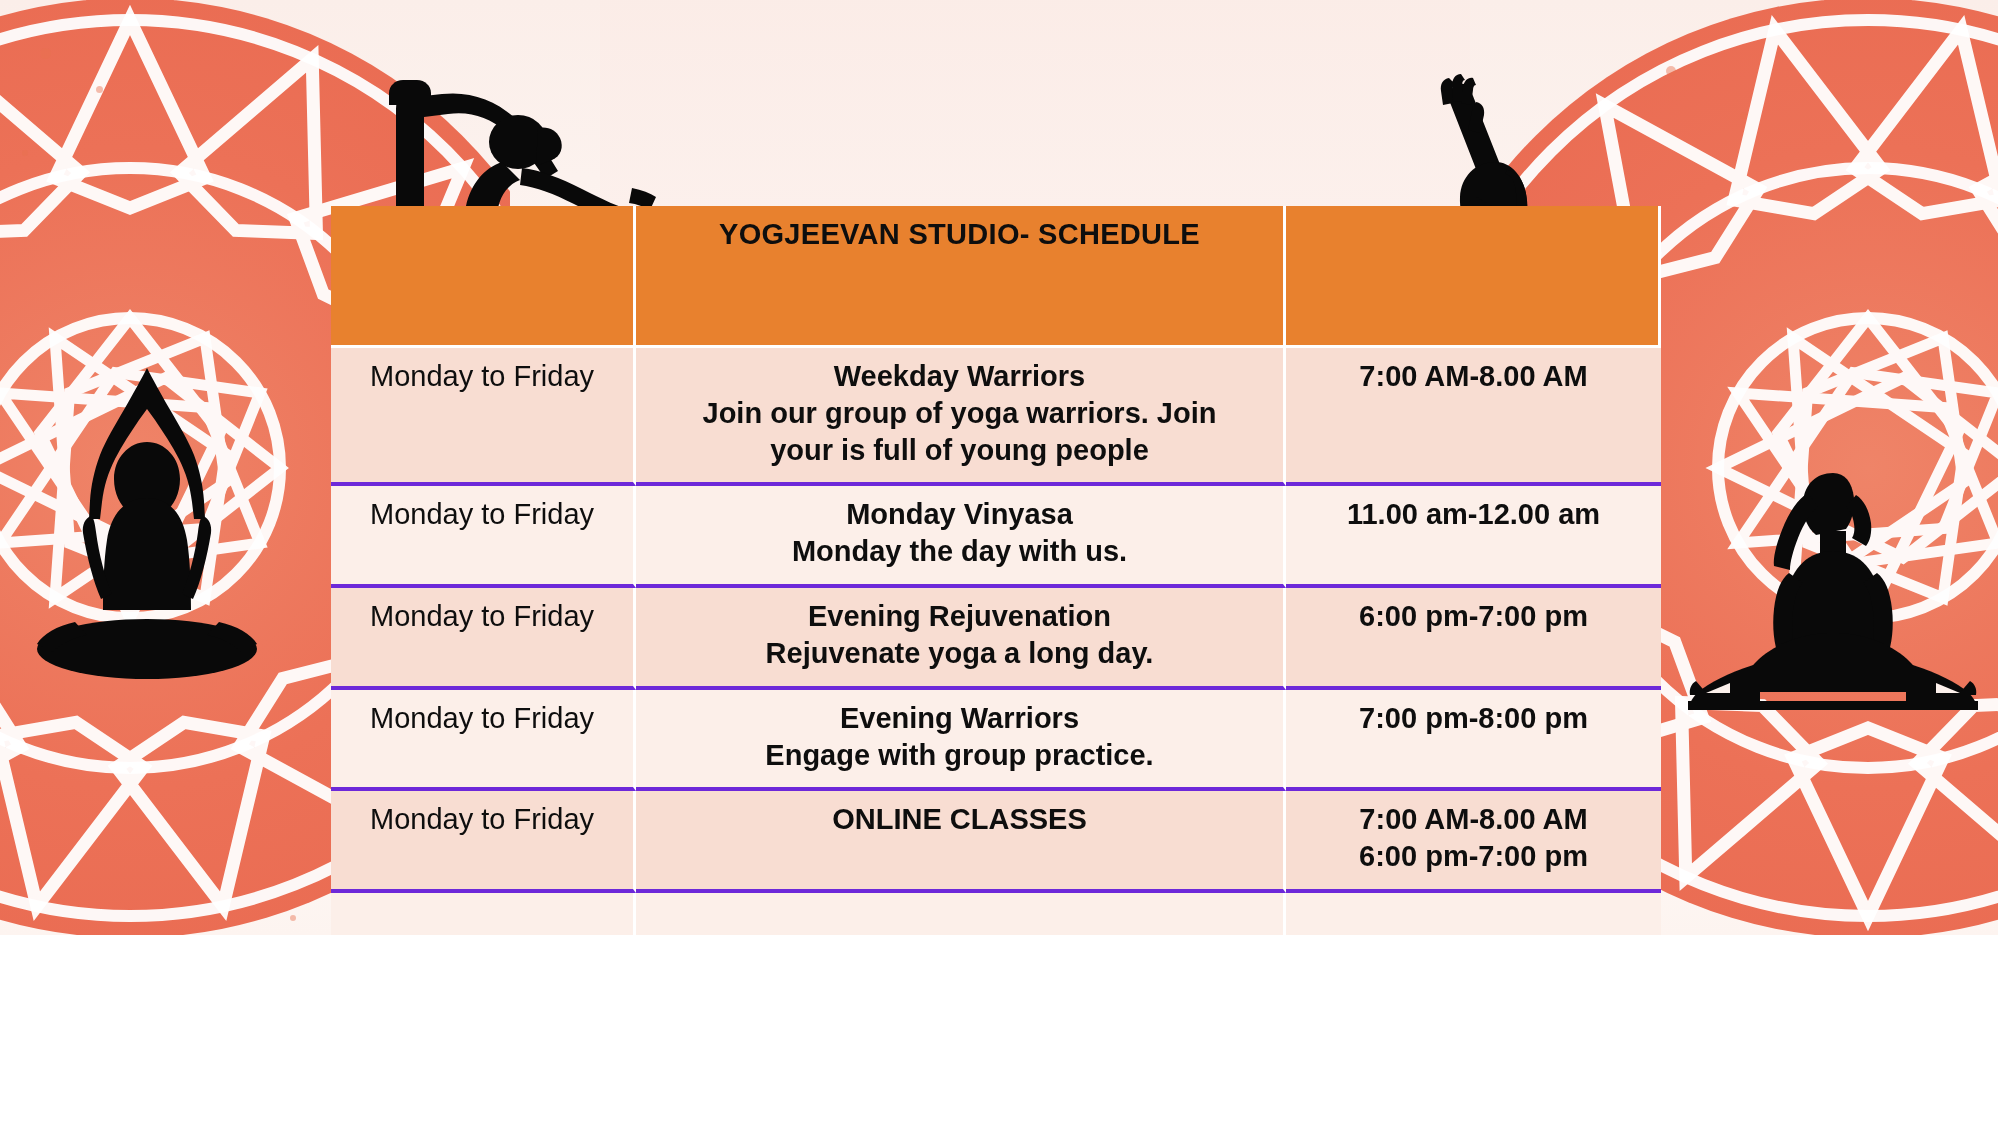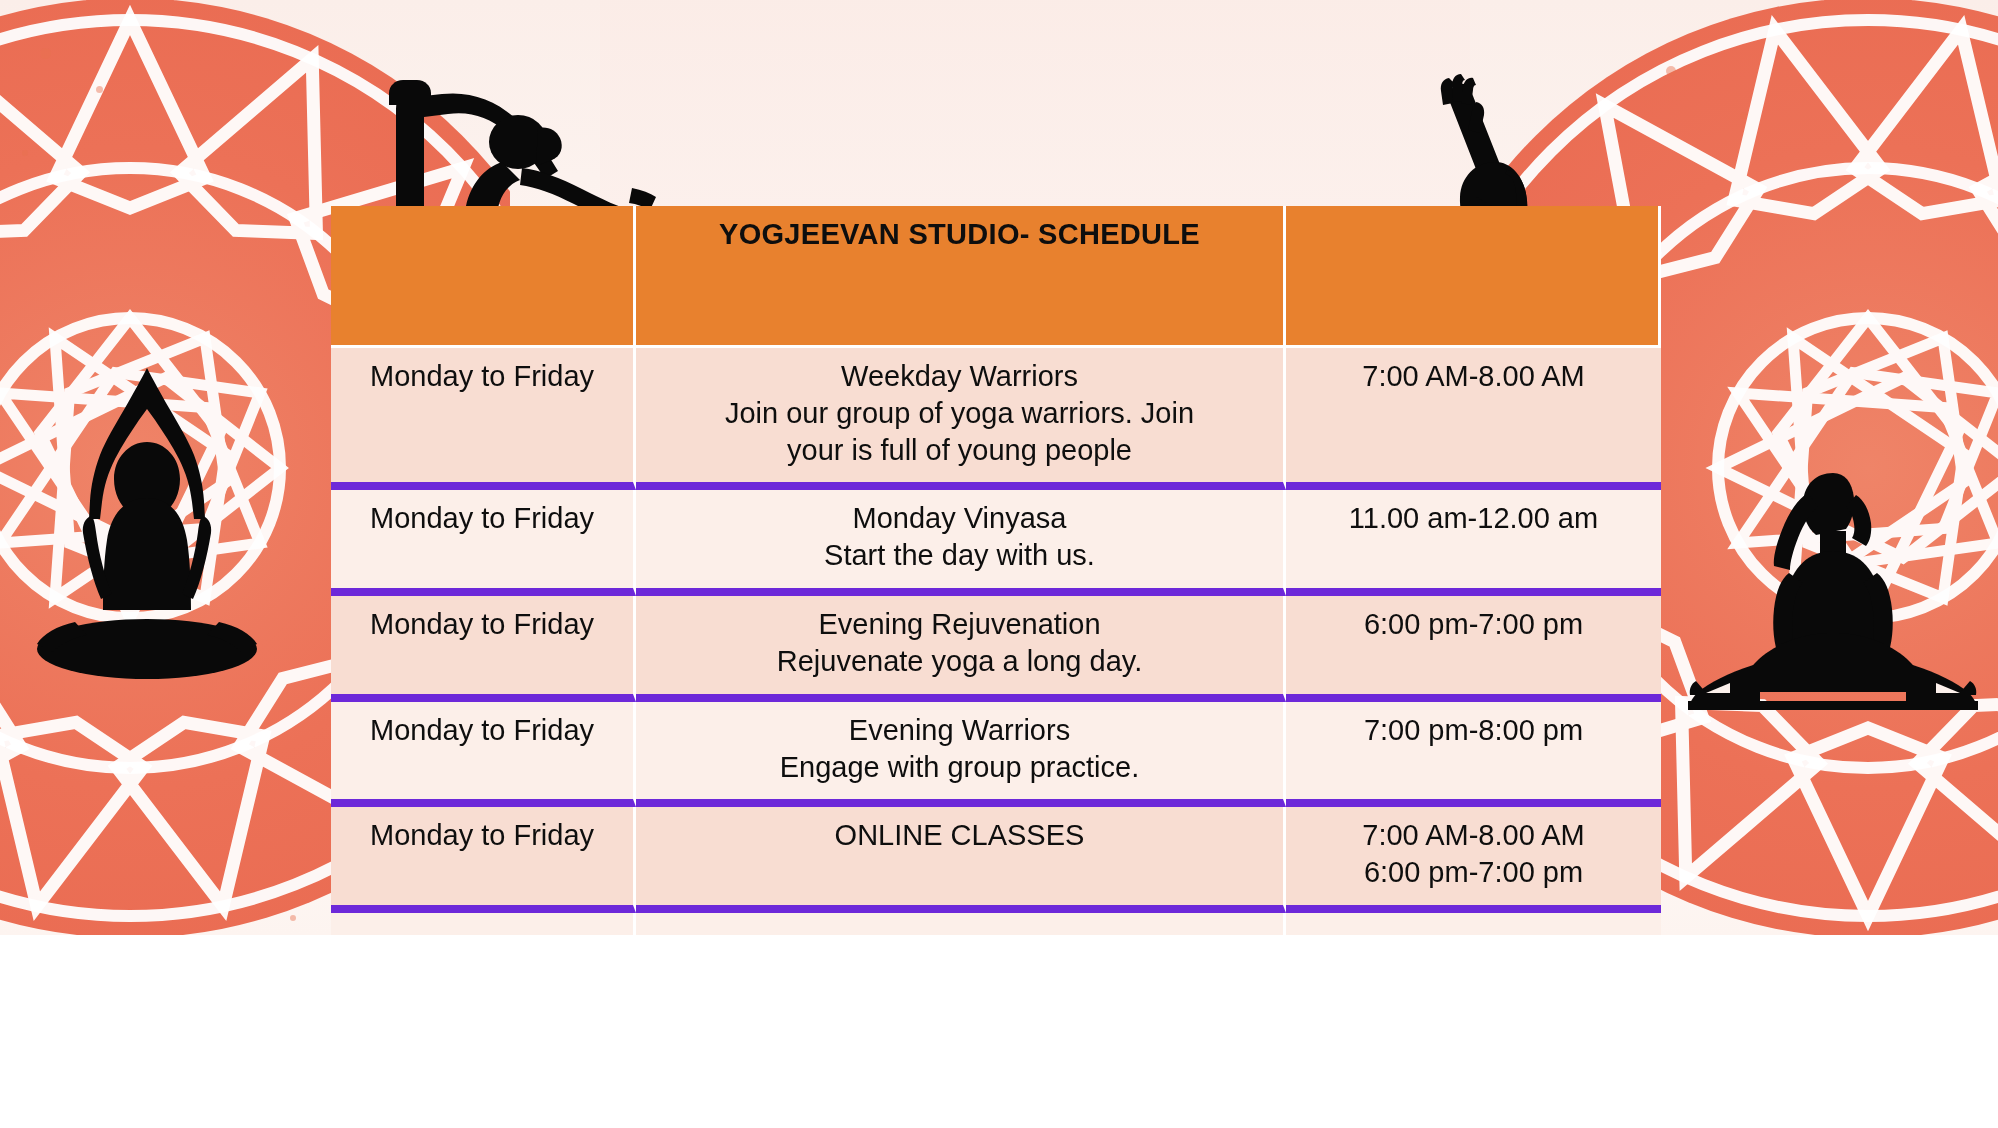--- a/index.html
+++ b/index.html
@@ -66,21 +66,21 @@
     left:331px; top:206px;
     width:1330px;
     border-collapse:separate;
     border-spacing:0;
     table-layout:fixed;
   }
   #schedule-table td {
     vertical-align:top;
     padding:10px 8px 14px;
     border-right:3px solid #ffffff;
-    border-bottom:8px solid #6d28d9;
+    border-bottom:4px solid #6d28d9;
     font-size:29px;
     line-height:1.27;
     color:#0e0e0e;
     text-align:center;
   }
   #schedule-table td:last-child { border-right:none;margin-top:28px; }
   #schedule-table tr:last-child td { border-bottom:none; }
 
   col.c-day  { width:305px; }
   col.c-desc { width:650px; }
@@ -103,21 +103,21 @@
     padding-top:47px;
   }
 
   
   tr.row-a td { background:#f8ddd2; }
   tr.row-b td { background:#fcefe9; }
 
   .cell-day  { text-align:left; padding-left:18px; }
   .cell-time { }
 
-  .line2 { display:block; }
+  .line2 { display:block;font-weight:bold; }
 
   .empty-row td { height:62px; padding:0; }
 </style>
 </head>
 <body>
 
 <div id="slide">
 
   <div class="bg-base"></div>
   <div class="bg-center-wash"></div>
@@ -413,21 +413,21 @@
         </td>
         <td class="cell-time">
           <span class="line2">7:00 AM-8.00 AM</span>
         </td>
       </tr>
 
       <tr class="row-b">
         <td class="cell-day">Monday to Friday</td>
         <td class="cell-desc">
           <span class="line2">Monday Vinyasa</span>
-          <span class="line2">Start the day with us.</span>
+          <span class="line2">Monday the day with us.</span>
         </td>
         <td class="cell-time">
           <span class="line2">11.00 am-12.00 am</span>
         </td>
       </tr>
 
       <tr class="row-a">
         <td class="cell-day">Monday to Friday</td>
         <td class="cell-desc">
           <span class="line2">Evening Rejuvenation</span>

